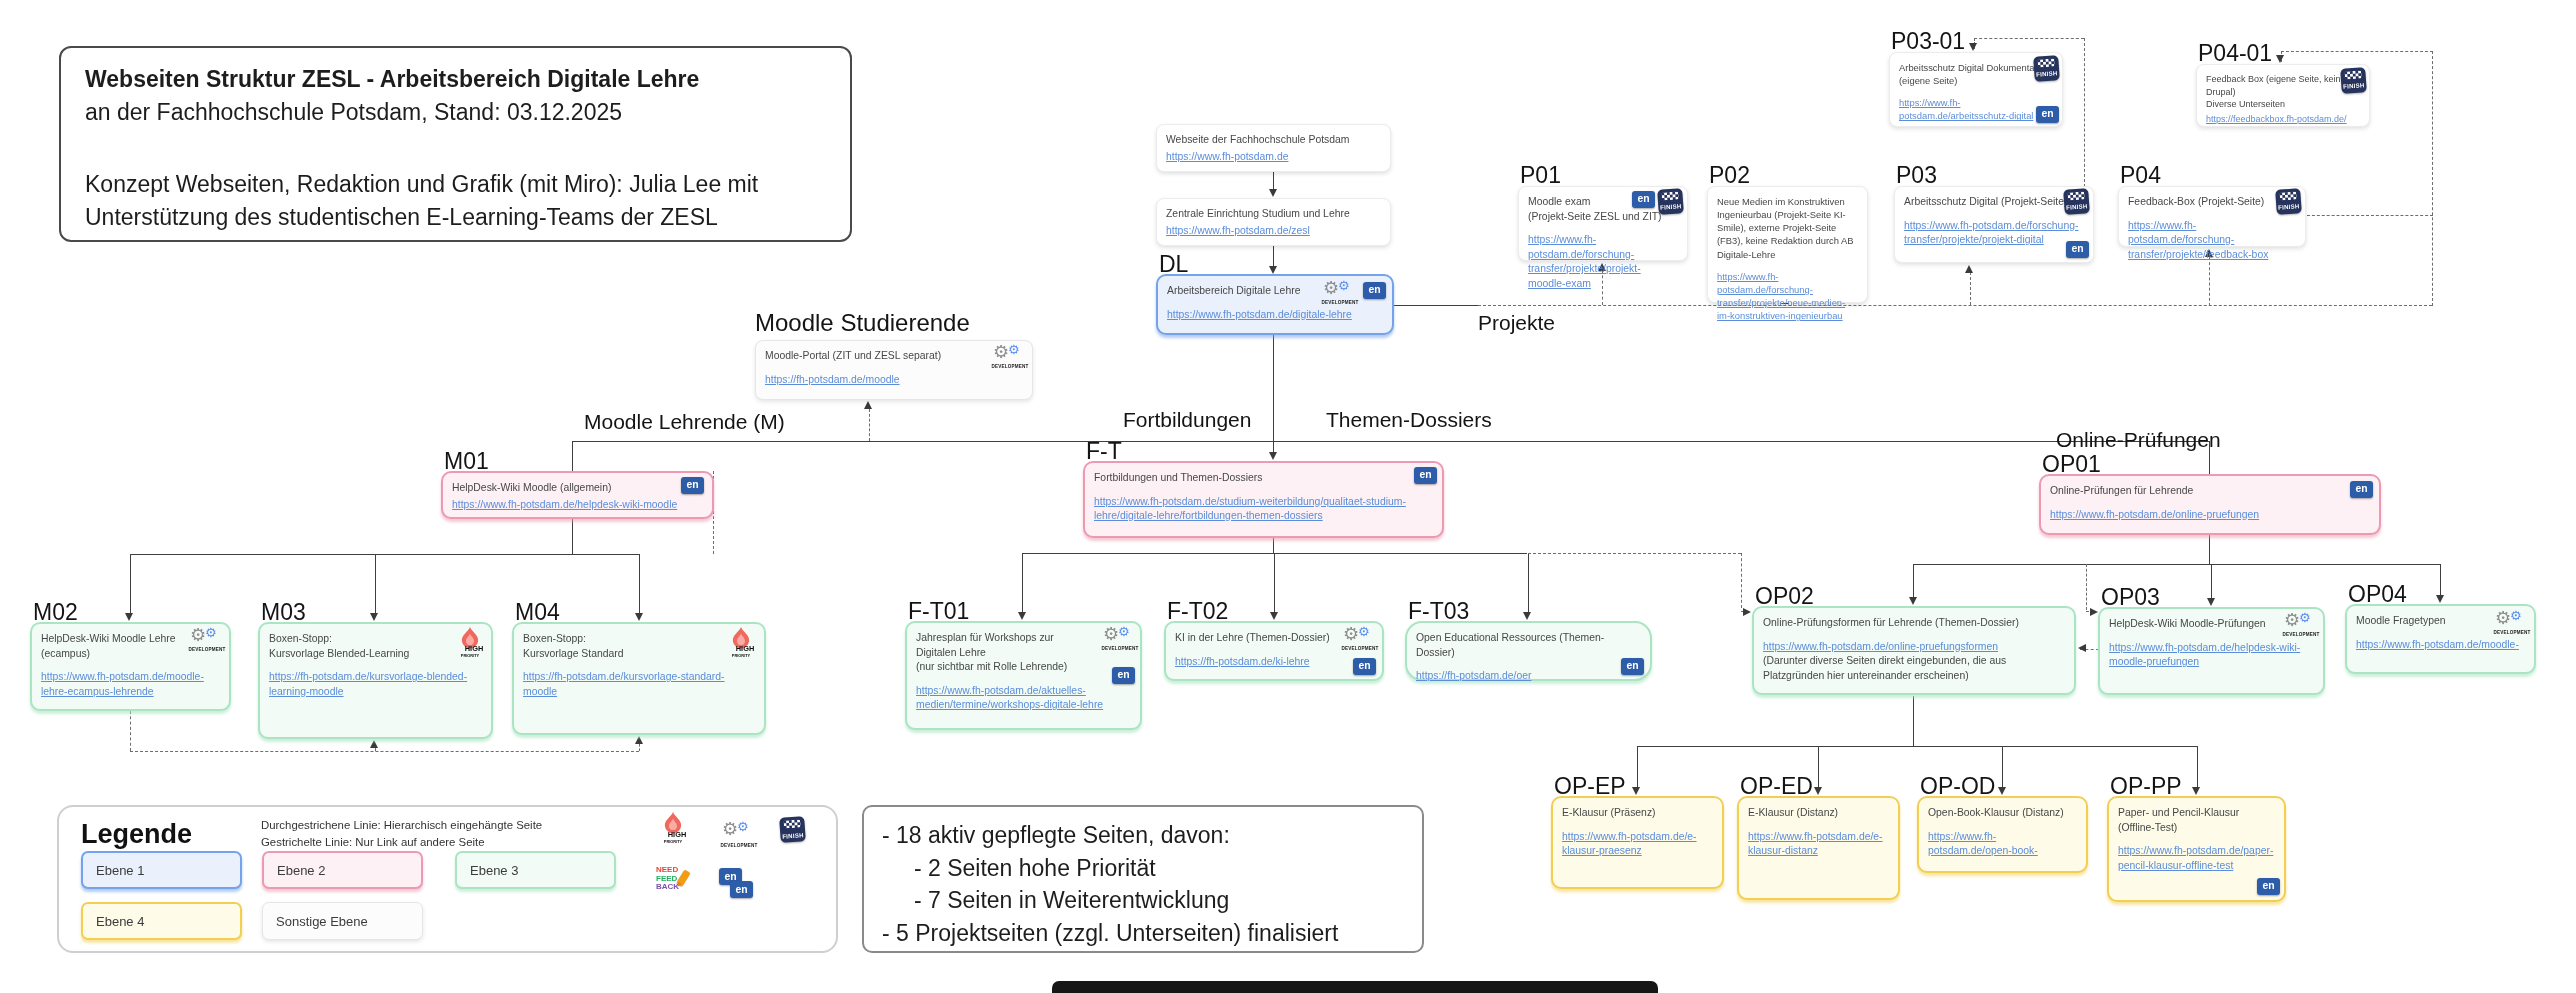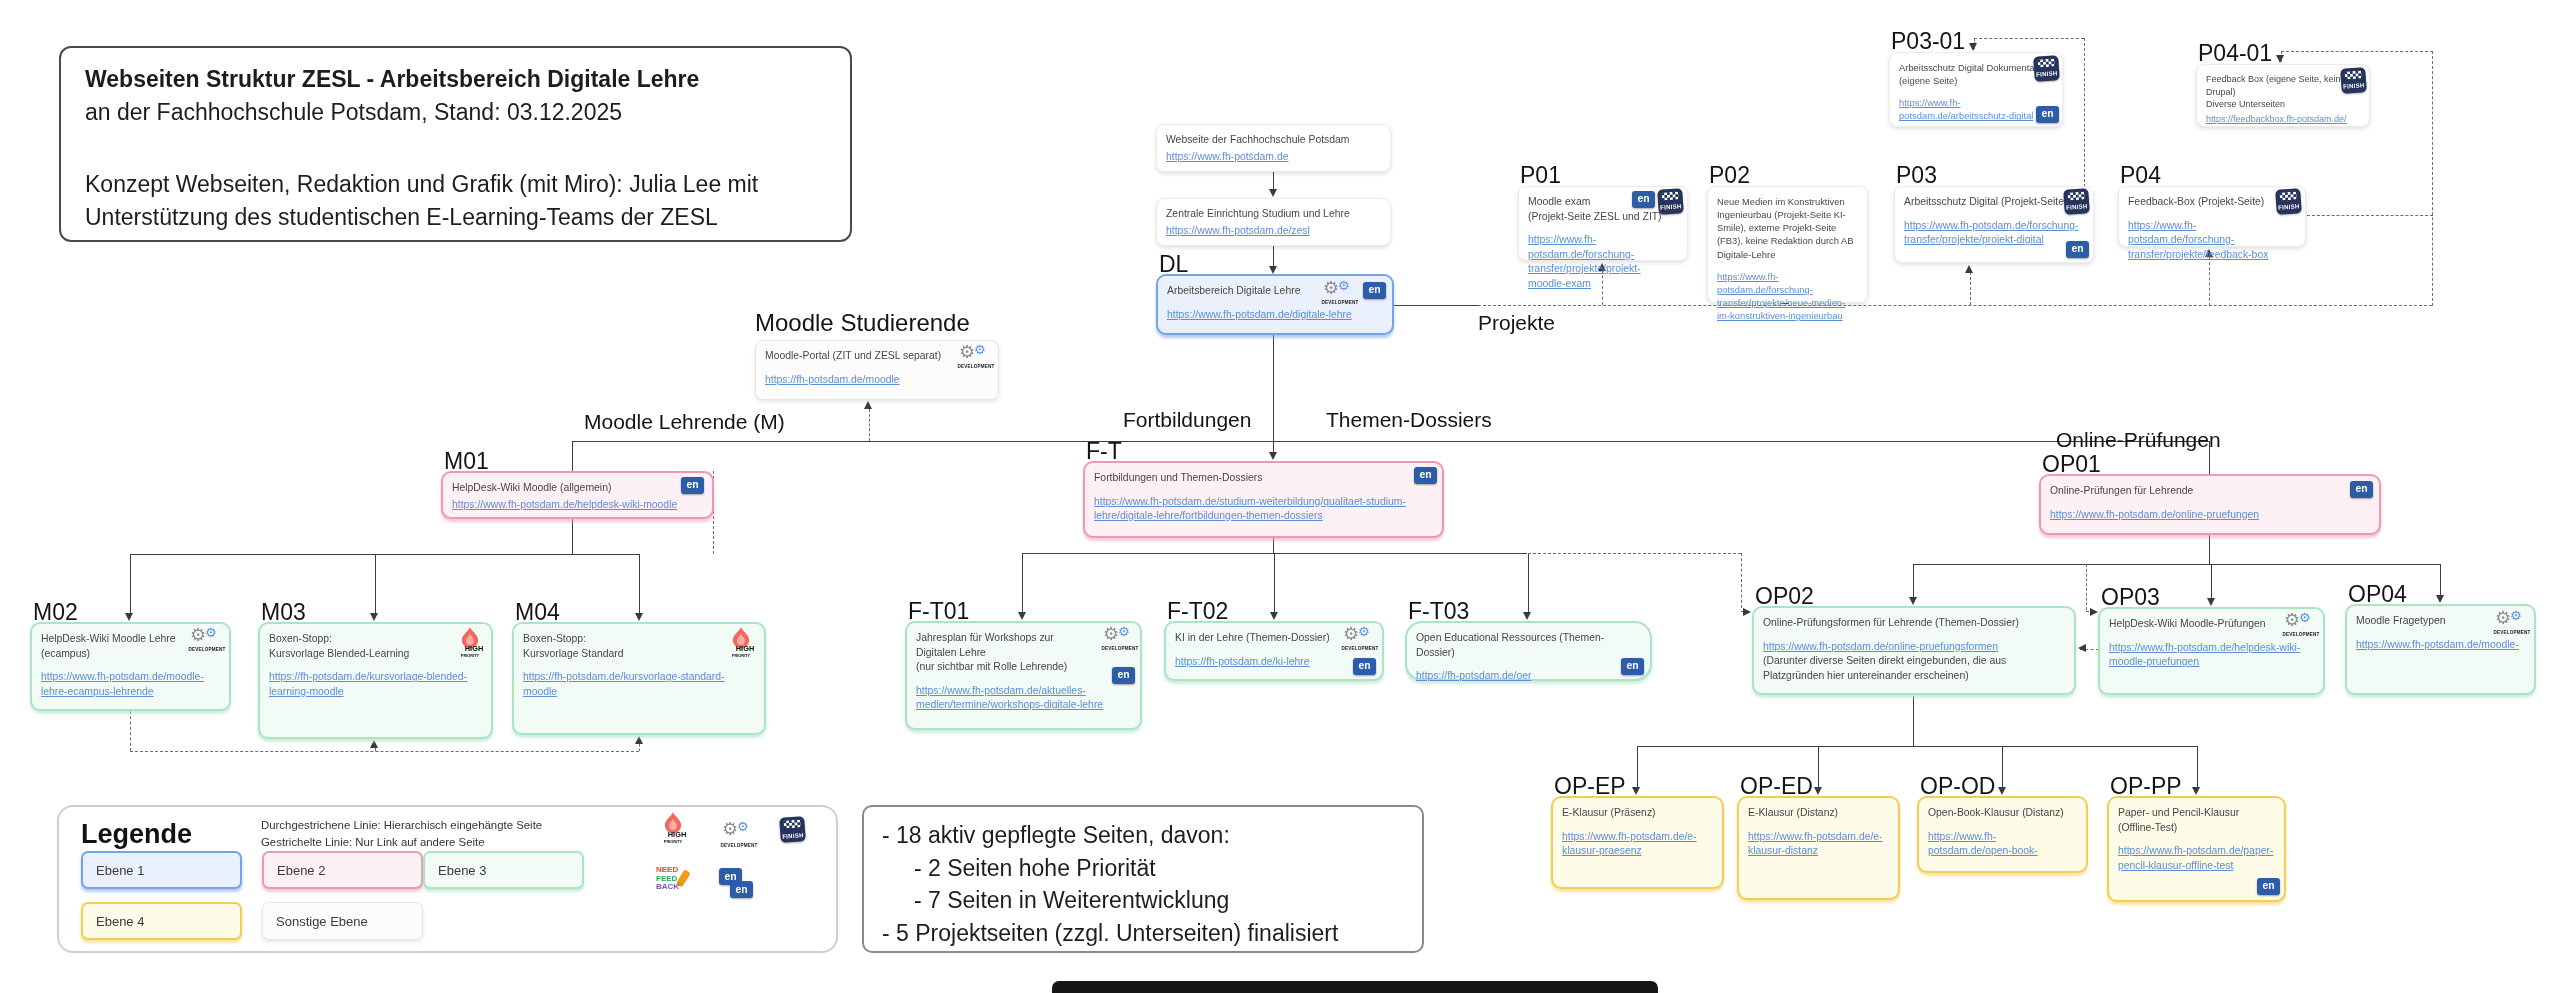--- a/index.html
+++ b/index.html
@@ -110,21 +110,21 @@
   </div>
 
   <div id="legend-box">
     <div class="lg-h">Legende</div>
     <div class="lg-notes">
       <div>Durchgestrichene Linie: Hierarchisch eingehängte Seite</div>
       <div>Gestrichelte Linie: Nur Link auf andere Seite</div>
     </div>
   <div class="chip v-blue" style="left: 22px; top: 44px;">Ebene 1</div>
       <div class="chip v-pink" style="left: 203px; top: 44px;">Ebene 2</div>
-      <div class="chip v-green" style="left: 364px; top: 44px; text-align: right;">Ebene 3</div>
+      <div class="chip v-green" style="left: 396px; top: 44px; text-align: right;">Ebene 3</div>
       <div class="chip v-yellow" style="left: 22px; top: 95px;">Ebene 4</div>
       <div class="chip v-gray" style="left: 203px; top: 95px;">Sonstige Ebene</div>
       <div class="lg-icon" style="left: 599px; top: 5px;"><span class="bdg-hp"><svg width="26" height="24" viewBox="0 0 24 22">
             <path d="M12 0 C10 5 4 7 4.5 13 a7.6 8 0 0 0 15 0 C20 7 14 5 12 0 Z" fill="#f0695f"></path>
             <path d="M12 6 C11 9 8 10 8.3 13.5 a3.8 4 0 0 0 7.4 0 C16 10 13 9 12 6 Z" fill="#f9aba4"></path>
           </svg><span class="hp1">HIGH</span><span class="hp2">PRIORITY</span></span></div>
       <div class="lg-icon" style="left: 662px; top: 14px;"><span class="bdg-dev"><span class="g1">⚙</span><span class="g2">⚙</span><span class="cap">DEVELOPMENT</span></span></div>
       <div class="lg-icon" style="left: 721px; top: 10px;"><span class="bdg-fin"><span class="checker"></span><span class="fin-t">FINISH</span></span></div>
       <div class="lg-icon" style="left: 597px; top: 59px;"><span class="bdg-nf"><span class="w1">NEED</span><span class="w2">FEED</span><span class="w3">BACK</span><span class="pen"></span></span></div>
       <div class="lg-icon" style="left: 660px; top: 61px;"><span class="bdg-enen"><span class="bdg-en e1">en</span><span class="bdg-en e2">en</span></span></div>
@@ -269,21 +269,21 @@
       <span class="bdg" style="right: 3px; top: 3px;"><span class="bdg-fin"><span class="checker"></span><span class="fin-t">FINISH</span></span></span>
       <span class="bdg" style="right: 3px; bottom: 3px;"><span class="bdg-en">en</span></span>
     </div>
     <div class="node v-white" style="left: 2196px; top: 64px; width: 174px; height: 63px; font-size: 9px;">
       <div class="tag">P04-01</div>
       <div class="t">Feedback Box (eigene Seite, kein Drupal)
 Diverse Unterseiten</div>
       <div class="lk tight">https://feedbackbox.fh-potsdam.de/</div>
       <span class="bdg" style="right: 3px; top: 3px;"><span class="bdg-fin"><span class="checker"></span><span class="fin-t">FINISH</span></span></span>
     </div>
-    <div class="node v-gray" style="left: 755px; top: 340px; width: 244px; height: 60px;">
+    <div class="node v-gray" style="left: 755px; top: 340px; width: 278px; height: 60px;">
       <div class="t" style="padding-right: 40px;">Moodle-Portal (ZIT und ZESL separat)</div>
       <div class="lk">https://fh-potsdam.de/moodle</div>
       <span class="bdg" style="right: 4px; top: 2px;"><span class="bdg-dev"><span class="g1">⚙</span><span class="g2">⚙</span><span class="cap">DEVELOPMENT</span></span></span>
     </div>
     <div class="node v-pink" style="left: 441px; top: 471px; width: 273px; height: 48px;">
       <div class="tag">M01</div>
       <div class="t">HelpDesk-Wiki Moodle (allgemein)</div>
       <div class="lk tight">https://www.fh-potsdam.de/helpdesk-wiki-moodle</div>
       <span class="bdg" style="right: 8px; top: 4px;"><span class="bdg-en">en</span></span>
     </div>
@@ -352,21 +352,21 @@
       <div class="t">Online-Prüfungsformen für Lehrende (Themen-Dossier)</div>
       <div class="lk">https://www.fh-potsdam.de/online-pruefungsformen</div>
       <div class="nt">(Darunter diverse Seiten direkt eingebunden, die aus Platzgründen hier untereinander erscheinen)</div>
     </div>
     <div class="node v-green" style="left: 2098px; top: 607px; width: 227px; height: 88px;">
       <div class="tag">OP03</div>
       <div class="t" style="padding-right: 42px;">HelpDesk-Wiki Moodle-Prüfungen</div>
       <div class="lk">https://www.fh-potsdam.de/helpdesk-wiki-moodle-pruefungen</div>
       <span class="bdg" style="right: 4px; top: 2px;"><span class="bdg-dev"><span class="g1">⚙</span><span class="g2">⚙</span><span class="cap">DEVELOPMENT</span></span></span>
     </div>
-    <div class="node v-green" style="left: 2345px; top: 604px; width: 191px; height: 91px;">
+    <div class="node v-green" style="left: 2345px; top: 604px; width: 191px; height: 70px;">
       <div class="tag">OP04</div>
       <div class="t" style="padding-right: 42px;">Moodle Fragetypen</div>
       <div class="lk">https://www.fh-potsdam.de/moodle-</div>
       <span class="bdg" style="right: 4px; top: 3px;"><span class="bdg-dev"><span class="g1">⚙</span><span class="g2">⚙</span><span class="cap">DEVELOPMENT</span></span></span>
     </div>
     <div class="node v-yellow" style="left: 1551px; top: 796px; width: 173px; height: 93px;">
       <div class="tag">OP-EP</div>
       <div class="t">E-Klausur (Präsenz)</div>
       <div class="lk">https://www.fh-potsdam.de/e-klausur-praesenz</div>
     </div>

